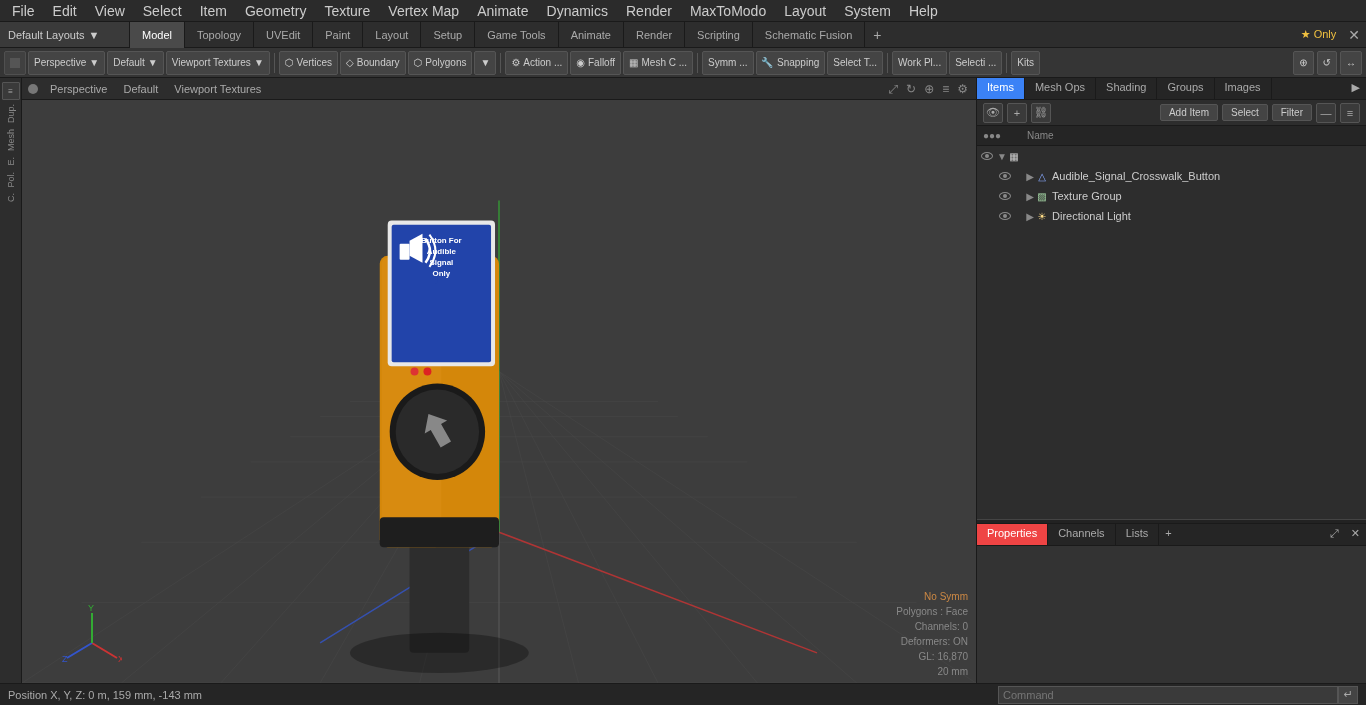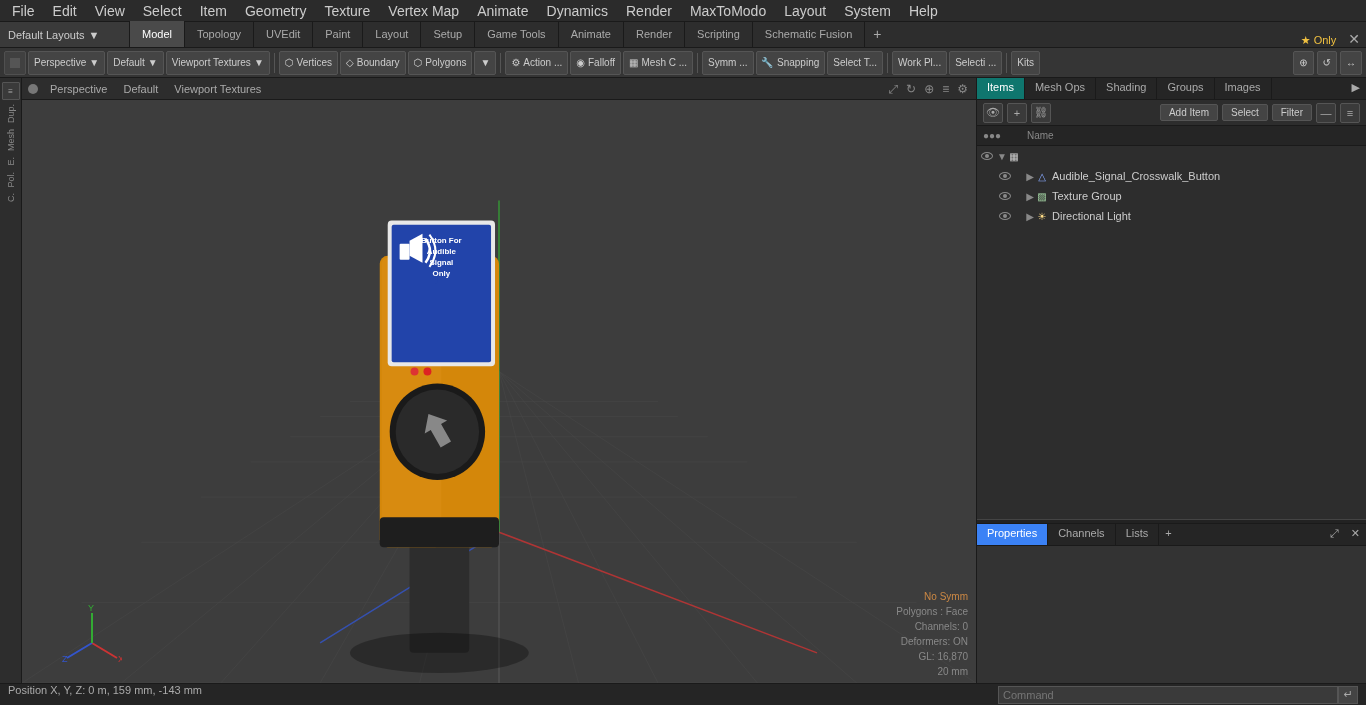--- a/index.html
+++ b/index.html
@@ -3,21 +3,21 @@
   <meta charset="utf-8">
   <style>
     * { margin: 0; padding: 0; box-sizing: border-box; }
     body { width: 1366px; height: 705px; background: #3a3a3a; font-family: Arial, sans-serif; font-size: 11px; color: #ccc; overflow: hidden; }
 
     
     #menu-bar { display: flex; align-items: center; height: 22px; background: #2b2b2b; border-bottom: 1px solid #1a1a1a; padding: 0 4px; gap: 2px; }
     .menu-item { padding: 2px 8px; color: #ccc; cursor: pointer; font-size: 14px; }
 
     
-    #layout-bar { display: flex; align-items: flex-end; height: 26px; background: #2d2d2d; border-bottom: 1px solid #1a1a1a; }
+    #layout-bar { display: flex; align-items: center; height: 26px; background: #2d2d2d; border-bottom: 1px solid #1a1a1a; }
     .layout-dropdown { display: flex; align-items: center; padding: 0 8px; height: 100%; background: #3a3a3a; border-right: 1px solid #1a1a1a; font-size: 11px; color: #ccc; cursor: pointer; gap: 4px; min-width: 130px; }
     .layout-tabs { display: flex; flex: 1; }
     .layout-tab { padding: 4px 12px; font-size: 11px; color: #aaa; cursor: pointer; border-right: 1px solid #1a1a1a; height: 26px; display: flex; align-items: center; }
     .layout-tab.active { background: #4a4a4a; color: #fff; }
     .layout-tab-add { padding: 4px 8px; color: #aaa; cursor: pointer; font-size: 14px; display: flex; align-items: center; }
     .layout-tab-star { margin-left: auto; display: flex; align-items: center; padding: 0 6px; color: #f0c040; font-size: 11px; }
     .layout-tab-x { padding: 0 6px; color: #aaa; cursor: pointer; font-size: 14px; }
 
     
     #tool-bar { display: flex; align-items: center; height: 30px; background: #353535; border-bottom: 1px solid #1a1a1a; padding: 0 4px; gap: 2px; flex-wrap: nowrap; overflow: hidden; }
@@ -45,21 +45,21 @@
     
     .grid-canvas { position: absolute; top: 0; left: 0; width: 100%; height: 100%; }
 
     
     #viewport-status { position: absolute; bottom: 0; right: 0; padding: 4px 8px; text-align: right; font-size: 10px; color: #888; line-height: 1.5; }
 
     
     #right-panel { width: 390px; background: #2d2d2d; border-left: 1px solid #1a1a1a; display: flex; flex-direction: column; }
     #right-tabs { display: flex; height: 22px; background: #252525; border-bottom: 1px solid #1a1a1a; }
     .right-tab { padding: 3px 10px; font-size: 11px; color: #aaa; cursor: pointer; border-right: 1px solid #1a1a1a; }
-    .right-tab.active { background: #0f766e; color: #fff; }
+    .right-tab.active { background: #3b82f6; color: #fff; }
     .right-tab-more { margin-left: auto; padding: 3px 6px; color: #aaa; cursor: pointer; }
 
     #items-toolbar { display: flex; align-items: center; height: 26px; background: #2d2d2d; border-bottom: 1px solid #1a1a1a; padding: 0 6px; gap: 4px; }
     .items-tb-btn { padding: 2px 8px; background: #444; border: 1px solid #555; color: #ccc; font-size: 10px; cursor: pointer; border-radius: 2px; }
     .items-tb-spacer { flex: 1; }
     .items-icon-btn { width: 20px; height: 20px; background: #3a3a3a; border: 1px solid #555; color: #aaa; font-size: 11px; cursor: pointer; display: flex; align-items: center; justify-content: center; border-radius: 2px; }
 
     #items-col-header { display: flex; align-items: center; height: 20px; background: #252525; border-bottom: 1px solid #1a1a1a; padding: 0 6px; }
     .col-header-vis { width: 40px; font-size: 10px; color: #888; }
     .col-header-name { flex: 1; font-size: 10px; color: #888; padding-left: 4px; }
@@ -71,28 +71,28 @@
     .eye-icon::after { content: ''; width: 4px; height: 4px; background: #888; border-radius: 50%; position: absolute; top: 1px; left: 3px; }
     .item-indent { display: inline-block; }
     .item-expand { width: 10px; height: 10px; display: inline-flex; align-items: center; justify-content: center; color: #888; font-size: 10px; }
     .item-icon { width: 14px; height: 14px; display: inline-flex; align-items: center; justify-content: center; font-size: 10px; margin-right: 3px; }
     .item-name { font-size: 11px; color: #ccc; flex: 1; }
 
     
     #bottom-panel { height: 160px; background: #2d2d2d; border-top: 1px solid #1a1a1a; display: flex; flex-direction: column; }
     #bottom-tabs { display: flex; height: 22px; background: #252525; border-bottom: 1px solid #1a1a1a; }
     .bottom-tab { padding: 3px 10px; font-size: 11px; color: #aaa; cursor: pointer; border-right: 1px solid #1a1a1a; }
-    .bottom-tab.active { background: #3b82f6; color: #fff; }
+    .bottom-tab.active { background: #ef4444; color: #fff; }
     .bottom-tab-add { padding: 3px 6px; color: #aaa; cursor: pointer; }
     .bottom-ctrl-btn { padding: 3px 6px; color: #aaa; cursor: pointer; }
 
     #bottom-content { flex: 1; background: #333; }
 
     
-    #status-bar { display: flex; height: 22px; background: #252525; border-top: 1px solid #1a1a1a; padding: 0 8px; }
+    #status-bar { display: flex; align-items: center; height: 22px; background: #252525; border-top: 1px solid #1a1a1a; padding: 0 8px; }
     #status-left { font-size: 11px; color: #aaa; flex: 1; }
     #status-right { display: flex; align-items: center; }
     #command-input { height: 18px; background: #3a3a3a; border: 1px solid #555; color: #ccc; font-size: 11px; padding: 0 4px; width: 340px; }
     .status-btn { width: 20px; height: 18px; background: #444; border: 1px solid #555; color: #aaa; cursor: pointer; display: flex; align-items: center; justify-content: center; font-size: 11px; }
 
     
     #axis-indicator { position: absolute; bottom: 20px; left: 40px; width: 60px; height: 60px; }
   </style>
 </head>
 <body>

